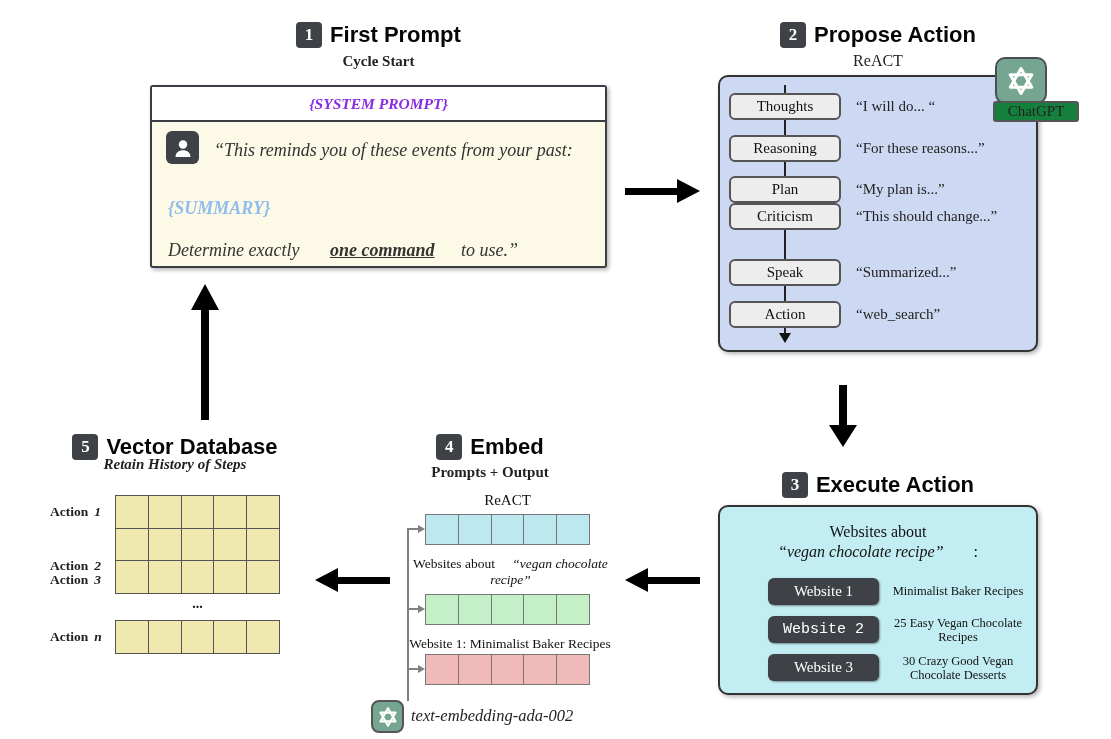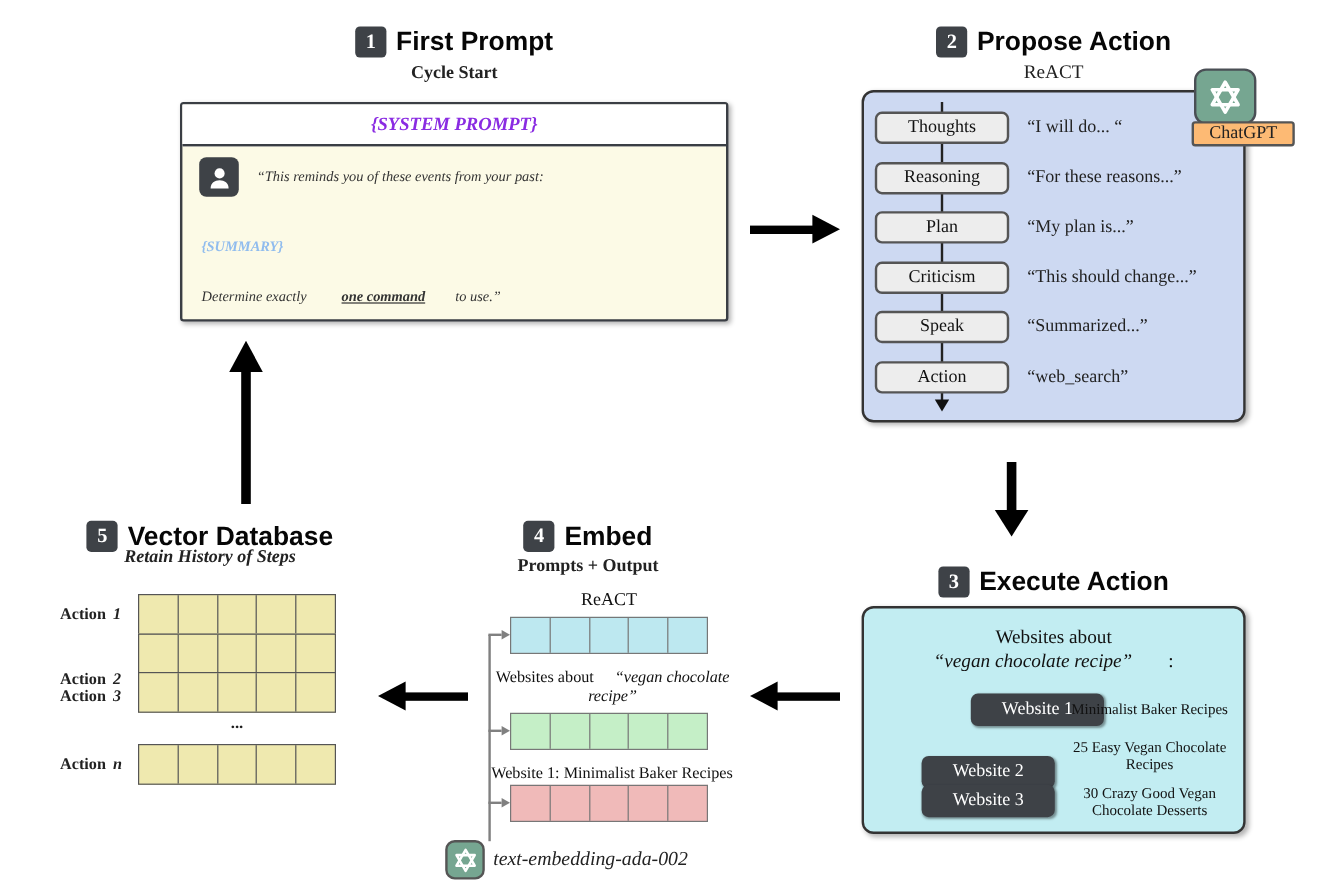--- a/index.html
+++ b/index.html
@@ -14,21 +14,21 @@
          font:bold 17px "Liberation Serif",serif;display:flex;align-items:center;justify-content:center;}
   .step-title{font-family:"Liberation Sans",sans-serif;font-weight:bold;font-size:22px;color:#060606;}
   .step-sub{font-weight:bold;font-size:15px;color:#222;text-align:center;}
   .step-sub.plain{font-weight:normal;font-size:16px;}
 
   
   #prompt-box{left:150px;top:85px;width:457px;height:183px;border:2px solid #3A3E44;border-radius:3px;
               background:#FCFAE6;box-shadow:2px 2px 4px rgba(0,0,0,.3);box-sizing:border-box;}
   #sys-row{height:33px;background:#fff;border-bottom:2px solid #3A3E44;display:flex;align-items:center;justify-content:center;}
   #sys-row span{color:#8A2BE2;font-weight:bold;font-style:italic;font-size:15.5px;}
-  .prompt-line{font-style:italic;font-size:12px;color:#333;}
+  .prompt-line{font-style:italic;font-size:18px;color:#333;}
   #summary-line{color:#90BCEE;font-weight:bold;}
   .user-badge{width:33px;height:33px;background:#3E4247;border-radius:6px;}
 
   
   .shaft-h{height:7px;background:#000;}
   .shaft-v{width:8px;background:#000;}
   .head-right{width:0;height:0;border-left:23px solid #000;border-top:12px solid transparent;border-bottom:12px solid transparent;}
   .head-left{width:0;height:0;border-right:23px solid #000;border-top:12px solid transparent;border-bottom:12px solid transparent;}
   .head-down{width:0;height:0;border-top:22px solid #000;border-left:14px solid transparent;border-right:14px solid transparent;}
   .head-up{width:0;height:0;border-bottom:26px solid #000;border-left:14px solid transparent;border-right:14px solid transparent;}
@@ -41,21 +41,21 @@
   .react-row{left:0;width:100%;height:27px;}
   .react-label{position:absolute;left:9px;width:112px;height:27px;background:#EDEDED;border:2px solid #555;
                border-radius:6px;box-sizing:border-box;display:flex;align-items:center;justify-content:center;
                font-size:15px;color:#111;}
   .react-quote{position:absolute;left:136px;top:0;height:27px;display:flex;align-items:center;
                font-size:15px;color:#222;}
 
   
   #chatgpt-icon{left:995px;top:57px;width:52px;height:47px;background:#76A691;border:2px solid #4a4f55;
                 border-radius:10px;box-sizing:border-box;z-index:5;}
-  #chatgpt-tag{left:993px;top:101px;width:86px;height:21px;background:#fdba74;border:2px solid #555;border-radius:3px;
+  #chatgpt-tag{left:993px;top:101px;width:86px;height:21px;background:#15803d;border:2px solid #555;border-radius:3px;
                box-sizing:border-box;font-size:15px;color:#222;z-index:5;}
 
   
   #execute-box{left:718px;top:505px;width:320px;height:190px;background:#C2EDF2;border:2px solid #333;
                border-radius:10px;box-shadow:2px 2px 4px rgba(0,0,0,.3);box-sizing:border-box;}
   .exec-title{font-size:16px;color:#111;text-align:center;}
   .web-btn{position:absolute;left:48px;width:111px;height:27px;background:#3E4247;border-radius:6px;
            color:#fff;font-size:15px;display:flex;align-items:center;justify-content:center;box-shadow:1px 1px 2px rgba(0,0,0,.4);}
   .web-desc{position:absolute;left:162px;width:152px;font-size:12.5px;line-height:1.15;color:#111;
             display:flex;align-items:center;justify-content:center;text-align:center;}
@@ -127,21 +127,21 @@
       <div class="react-quote">“I will do... “</div>
     </div>
     <div class="abs react-row" style="top:58px;">
       <div class="react-label">Reasoning</div>
       <div class="react-quote">“For these reasons...”</div>
     </div>
     <div class="abs react-row" style="top:99px;">
       <div class="react-label">Plan</div>
       <div class="react-quote">“My plan is...”</div>
     </div>
-    <div class="abs react-row" style="top:141px;">
+    <div class="abs react-row" style="top:126px;">
       <div class="react-label">Criticism</div>
       <div class="react-quote">“This should change...”</div>
     </div>
     <div class="abs react-row" style="top:182px;">
       <div class="react-label">Speak</div>
       <div class="react-quote">“Summarized...”</div>
     </div>
     <div class="abs react-row" style="top:224px;">
       <div class="react-label">Action</div>
       <div class="react-quote">“web_search”</div>
@@ -164,24 +164,24 @@
     <div class="step-title">Execute Action</div>
   </div>
 
   <div class="abs" id="execute-box">
     <div class="abs exec-title" style="left:0;top:16px;width:100%;">Websites about</div>
     <div class="abs exec-title" style="left:0;top:36px;width:100%;">
       <span style="font-style:italic;">“vegan chocolate recipe”</span>
       <span style="margin-left:26px;">:</span>
     </div>
 
-    <div class="web-btn" style="top:71px;margin-left:41px;">Website 1</div>
+    <div class="web-btn" style="top:71px;">Website 1</div>
     <div class="web-desc" style="top:71px;height:27px;">Minimalist Baker Recipes</div>
 
-    <div class="web-btn" style="top:123px;">Website 2</div>
+    <div class="web-btn" style="top:109px;font-family:Liberation Mono, monospace;">Website 2</div>
     <div class="web-desc" style="top:103px;height:40px;">25 Easy Vegan Chocolate Recipes</div>
 
     <div class="web-btn" style="top:147px;">Website 3</div>
     <div class="web-desc" style="top:141px;height:40px;">30 Crazy Good Vegan Chocolate Desserts</div>
   </div>
 
   <div class="abs head-left" style="left:625px;top:568px;"></div>
   <div class="abs shaft-h" style="left:647px;top:577px;width:53px;"></div>
 
   <div class="abs step-head" style="left:405px;top:434px;width:170px;">

